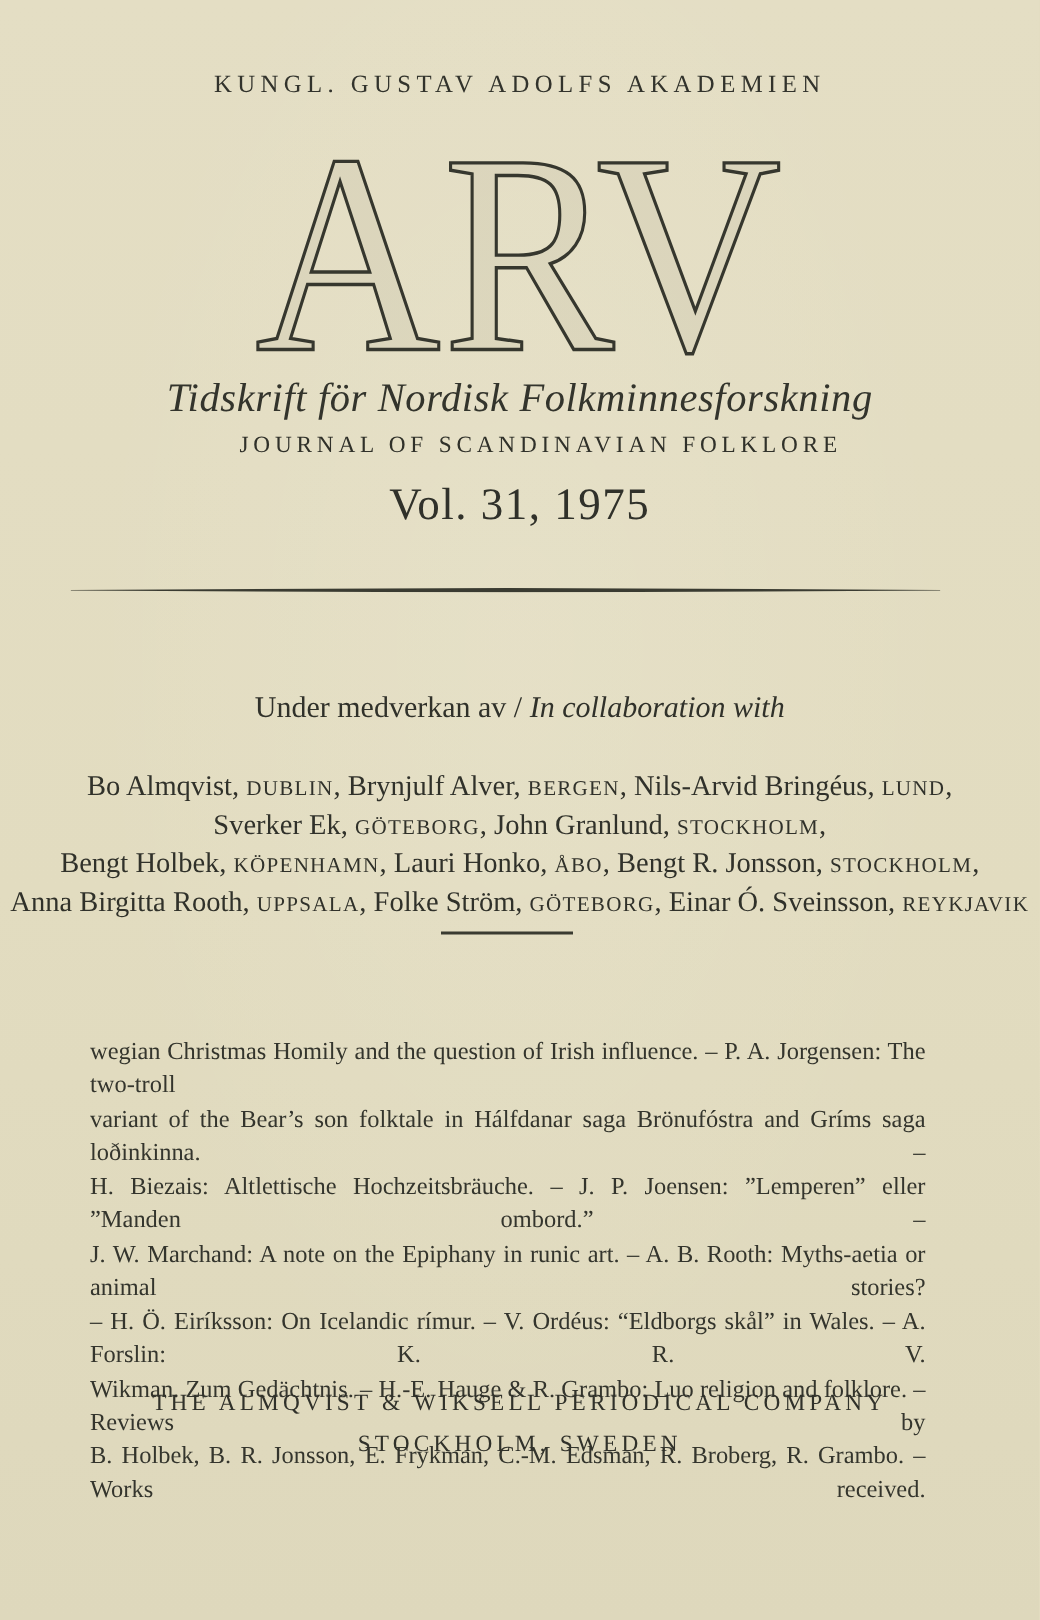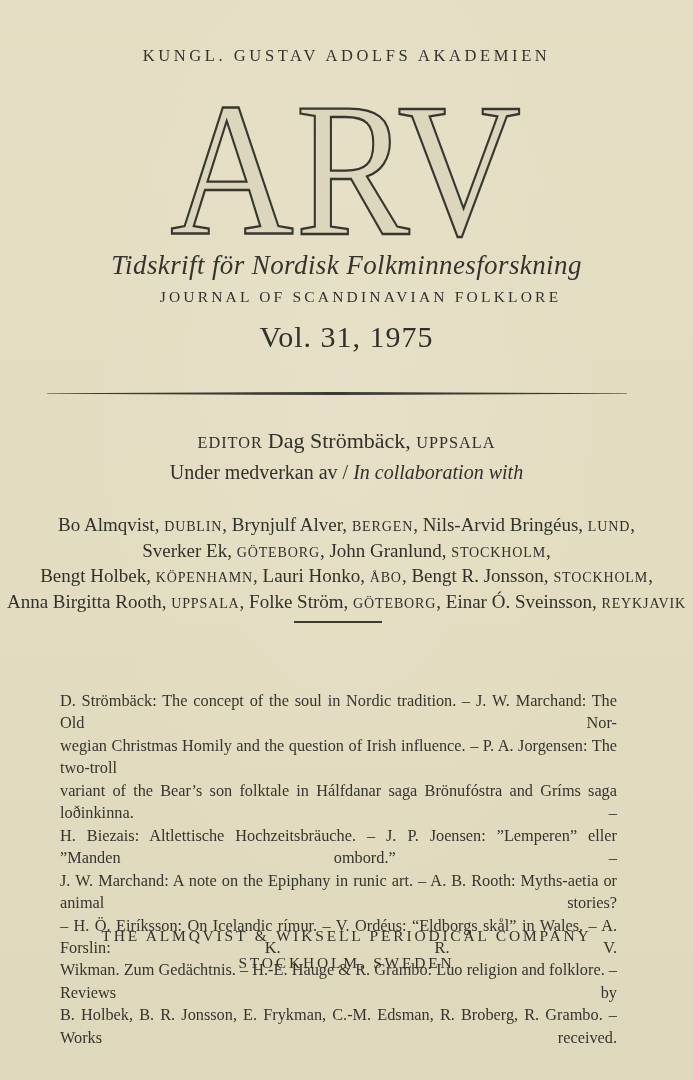--- a/index.html
+++ b/index.html
@@ -118,36 +118,34 @@
   <div class="centered arv">ARV</div>
 
   <div class="centered subtitle-sv">Tidskrift för Nordisk Folkminnesforskning</div>
 
   <div class="centered subtitle-en">JOURNAL OF SCANDINAVIAN FOLKLORE</div>
 
   <div class="centered volume">Vol. 31, 1975</div>
 
   <div class="rule-swelled"></div>
 
-  <div class="centered editor-line"><span class="sc">EDITOR </span><span>Dag Strömbäck, </span><span class="sc">UPPSALA</span></div>
 
   <div class="centered collab-intro"><span>Under medverkan av / </span><span class="i">In collaboration with</span></div>
 
   <div class="centered collaborators">
     <div class="collab-line"><span>Bo Almqvist, </span><span class="sc">DUBLIN</span><span>, Brynjulf Alver, </span><span class="sc">BERGEN</span><span>, Nils-Arvid Bringéus, </span><span class="sc">LUND</span><span>,</span></div>
     <div class="collab-line"><span>Sverker Ek, </span><span class="sc">GÖTEBORG</span><span>, John Granlund, </span><span class="sc">STOCKHOLM</span><span>,</span></div>
     <div class="collab-line"><span>Bengt Holbek, </span><span class="sc">KÖPENHAMN</span><span>, Lauri Honko, </span><span class="sc">ÅBO</span><span>, Bengt R. Jonsson, </span><span class="sc">STOCKHOLM</span><span>,</span></div>
     <div class="collab-line"><span>Anna Birgitta Rooth, </span><span class="sc">UPPSALA</span><span>, Folke Ström, </span><span class="sc">GÖTEBORG</span><span>, Einar Ó. Sveinsson, </span><span class="sc">REYKJAVIK</span></div>
   </div>
 
   <div class="rule-short"></div>
 
 
   <div class="contents-body">
-    <div class="cline">D. Strömbäck: The concept of the soul in Nordic tradition. – J. W. Marchand: The Old Nor-</div>
     <div class="cline">wegian Christmas Homily and the question of Irish influence. – P. A. Jorgensen: The two-troll</div>
     <div class="cline">variant of the Bear’s son folktale in Hálfdanar saga Brönufóstra and Gríms saga loðinkinna. –</div>
     <div class="cline">H. Biezais: Altlettische Hochzeitsbräuche. – J. P. Joensen: ”Lemperen” eller ”Manden ombord.” –</div>
     <div class="cline">J. W. Marchand: A note on the Epiphany in runic art. – A. B. Rooth: Myths-aetia or animal stories?</div>
     <div class="cline">– H. Ö. Eiríksson: On Icelandic rímur. – V. Ordéus: “Eldborgs skål” in Wales. – A. Forslin: K. R. V.</div>
     <div class="cline">Wikman. Zum Gedächtnis. – H.-E. Hauge &amp; R. Grambo: Luo religion and folklore. – Reviews by</div>
     <div class="cline">B. Holbek, B. R. Jonsson, E. Frykman, C.-M. Edsman, R. Broberg, R. Grambo. – Works received.</div>
   </div>
 
   <div class="centered footer-company">THE ALMQVIST &amp; WIKSELL PERIODICAL COMPANY</div>

